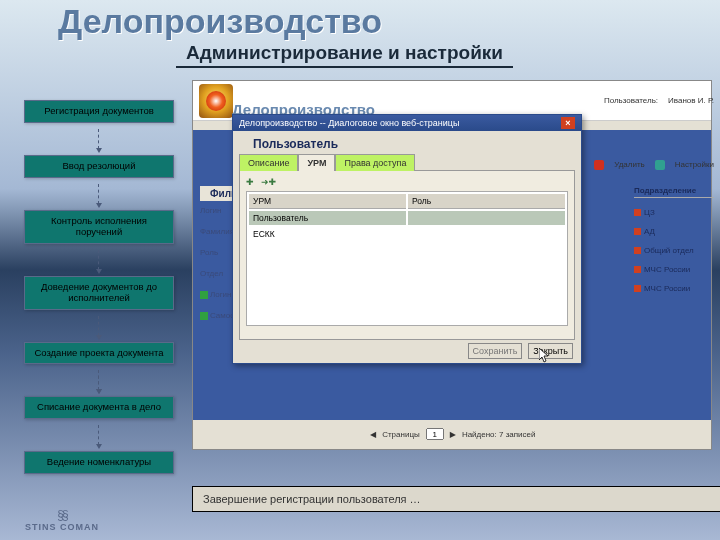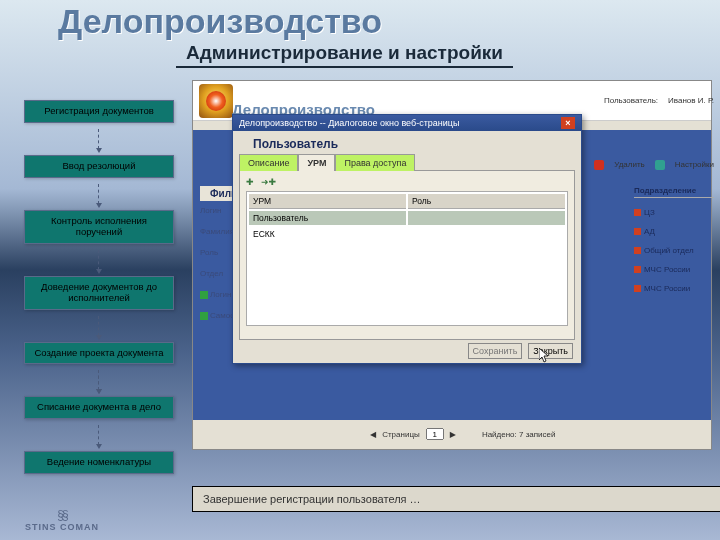--- a/index.html
+++ b/index.html
@@ -288,16 +288,16 @@
 
 <svg class="cursor" style="left:539px; top:348px" viewBox="0 0 12 16">
   <path d="M0 0 L0 12 L3 9 L5 14 L7 13 L5 8 L9 8 Z" fill="#fff" stroke="#000" stroke-width="0.8"></path>
 </svg>
 
 <div class="pager">
   <span>◀</span>
   <span>Страницы</span>
   <input value="1" style="">
   <span>▶</span>
-  <span style="margin-left:20px">Найдено: 7 записей</span>
+  <span style="">Найдено: 7 записей</span>
 </div>
 
 <div class="footer-bar">Завершение регистрации пользователя …</div>
 
 </body></html>

